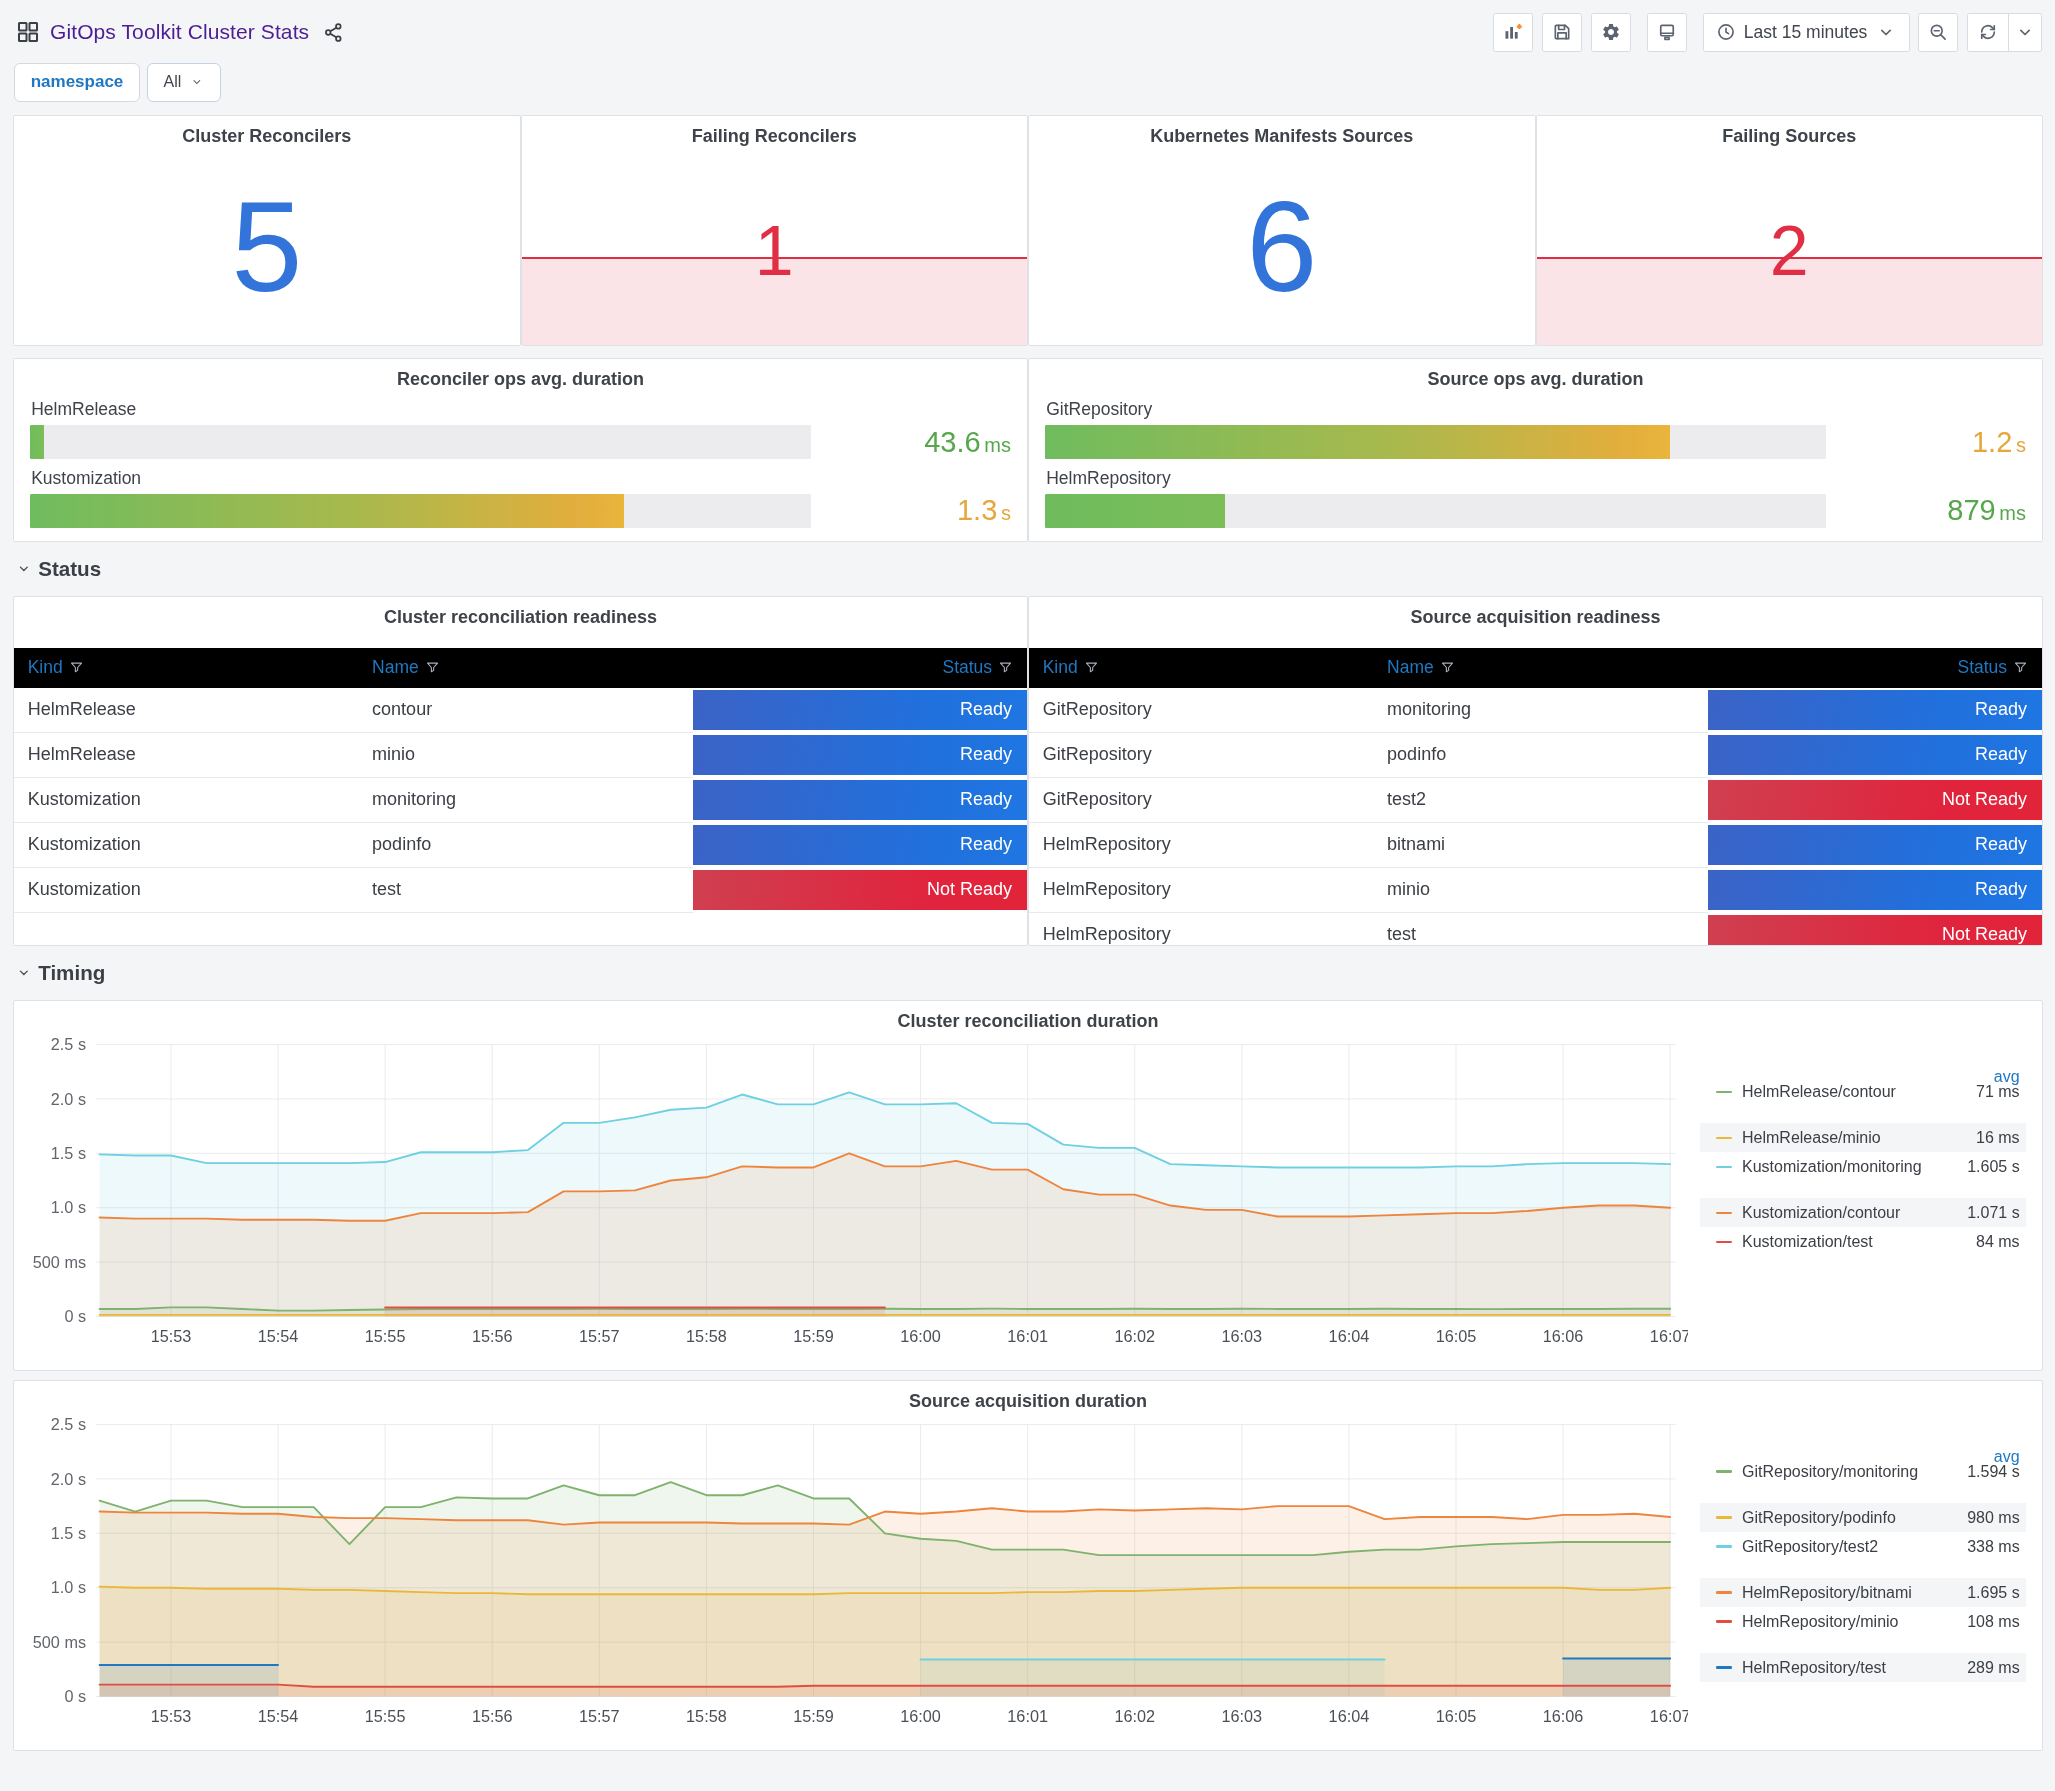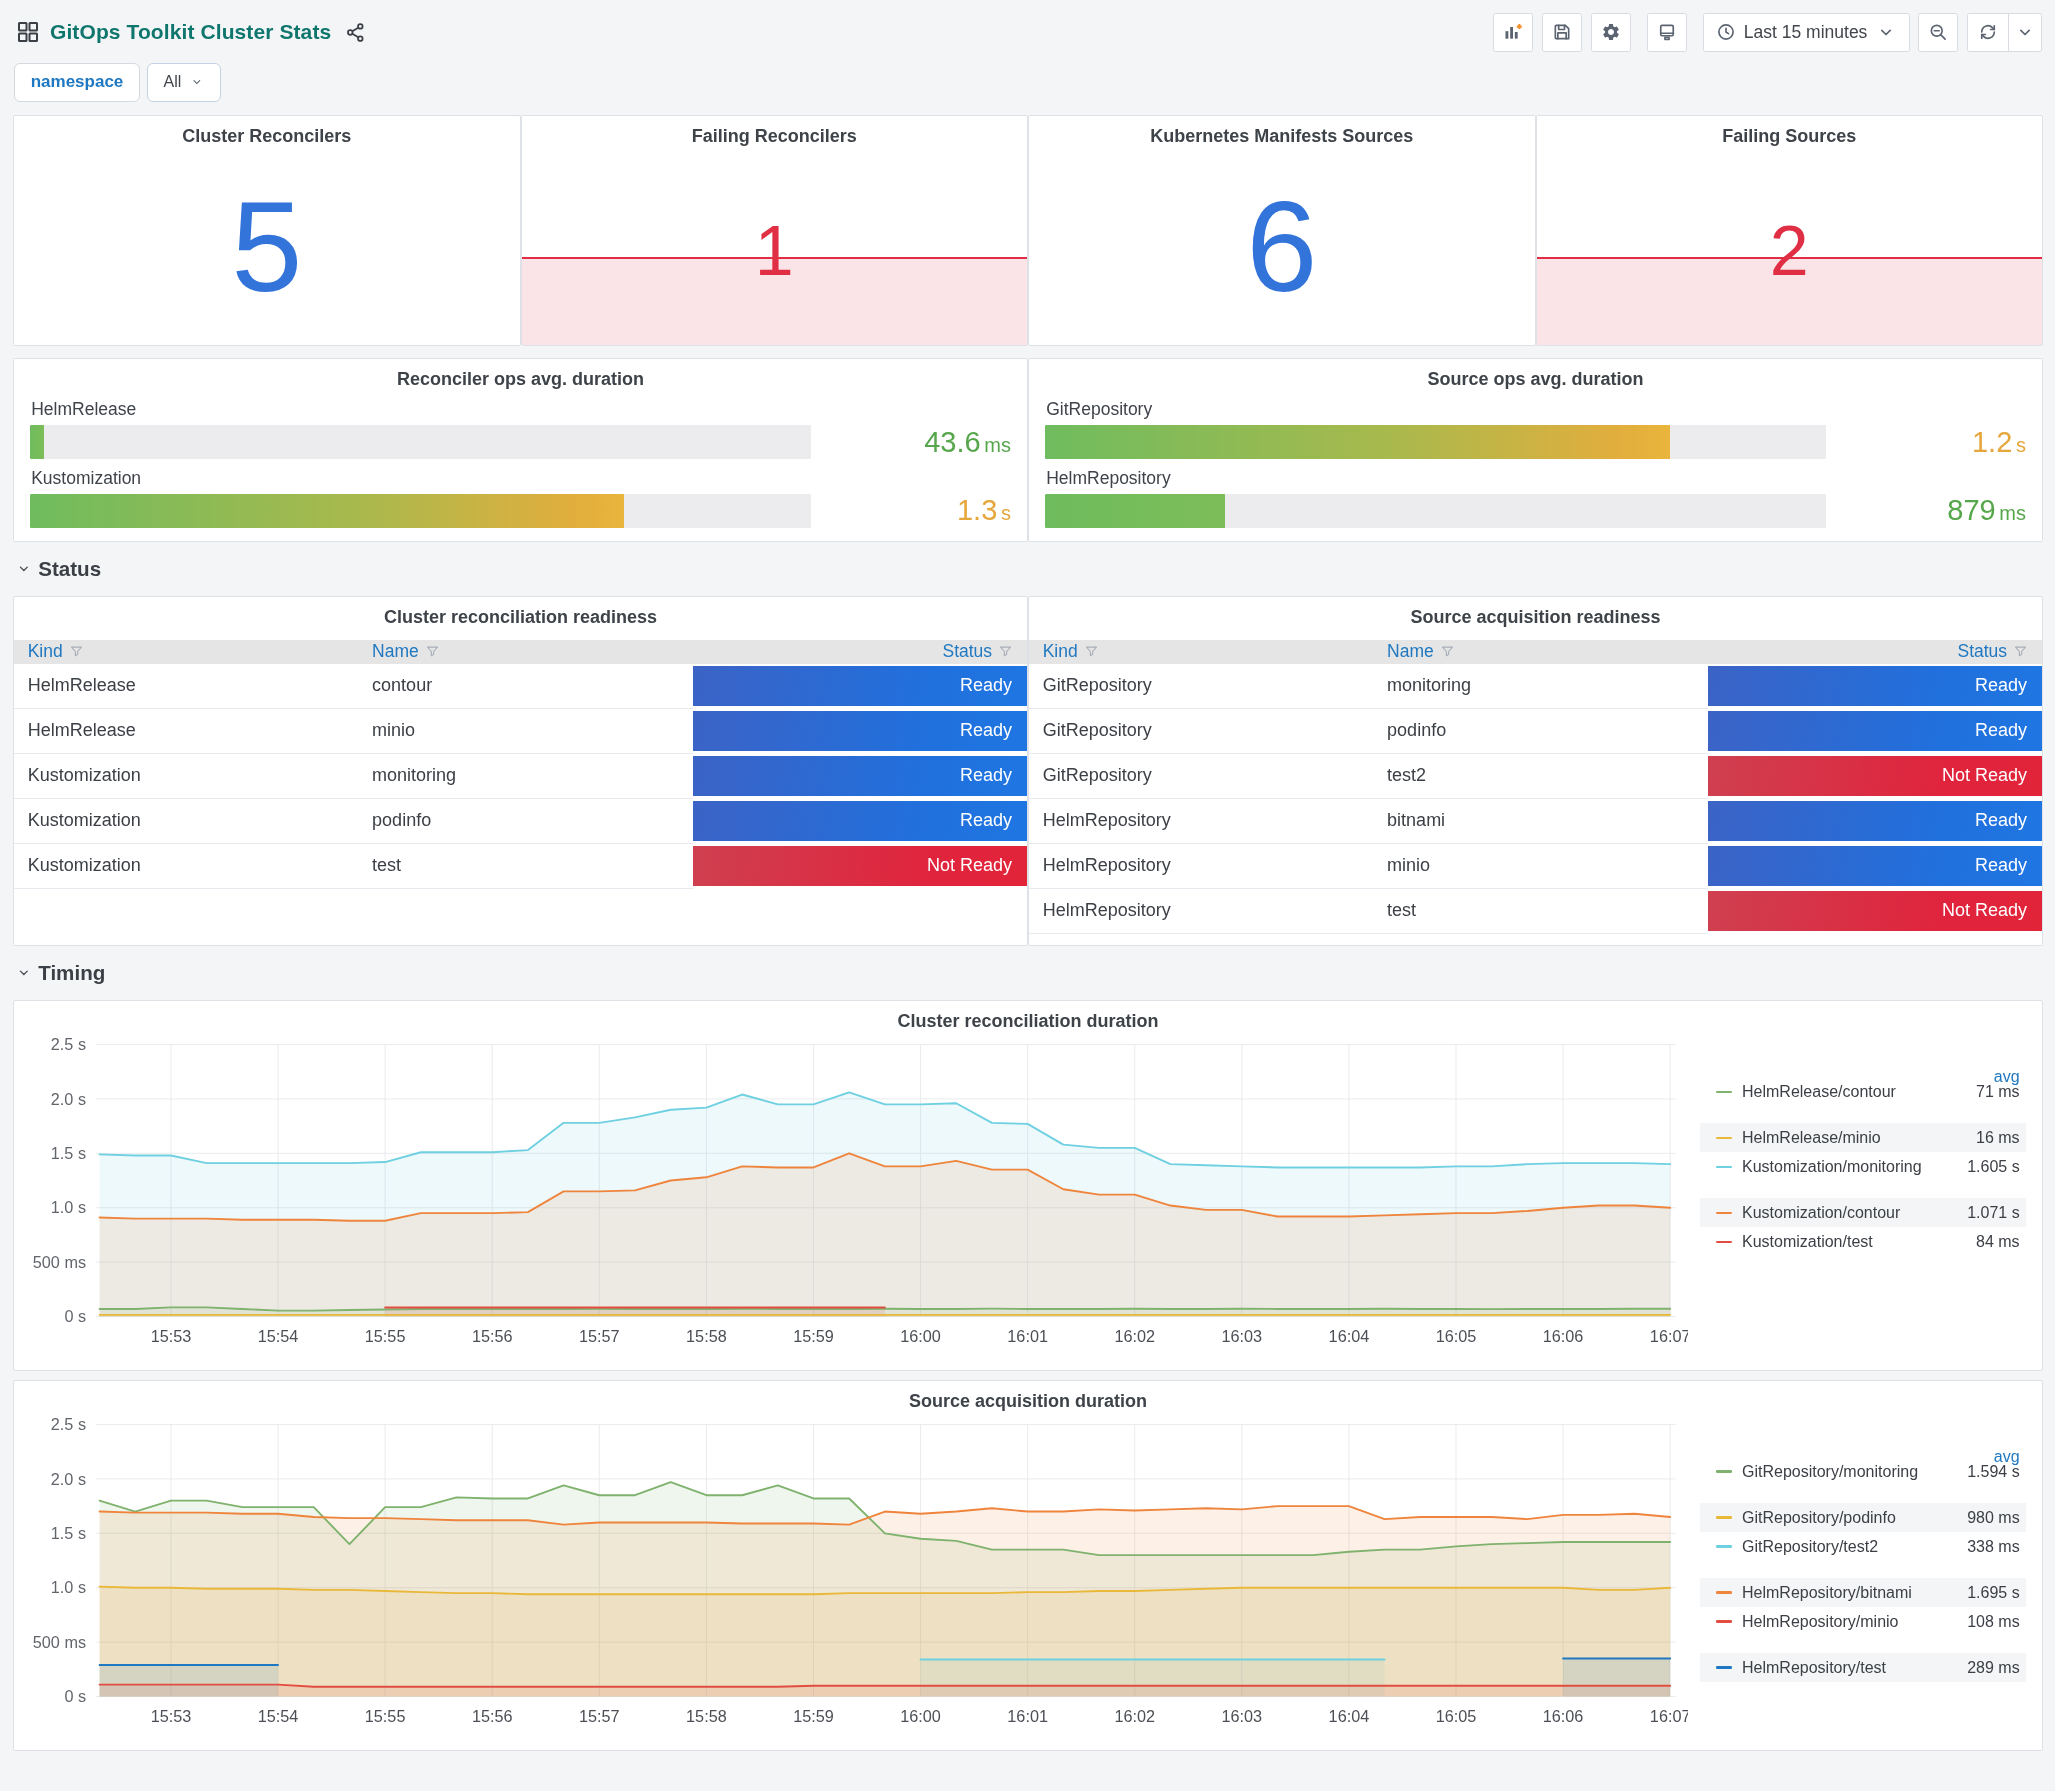--- a/index.html
+++ b/index.html
@@ -1,21 +1,21 @@
 <!DOCTYPE html>
 <html style="font-size:10px"><head>
 <meta charset="utf-8">
 <style>
   * { box-sizing: border-box; margin: 0; padding: 0; }
   html,body { width: 2056px; height: 1791px; background:#f4f5f7; font-family:"Liberation Sans",sans-serif; color:#3f4248; overflow:hidden; }
 
   
   .topbar { display:flex; align-items:center; padding:12.5px 13.7px 8.7px 16px; }
   .topbar .dash-icon { width:24px; height:24px; margin-right:10px; }
-  .dash-title { font-size:21px; font-weight:700; color:#0f766e; letter-spacing:0.1px;text-align:right; }
+  .dash-title { font-size:21px; font-weight:400; color:#4c1d95; letter-spacing:0.1px;text-align:right; }
   .share { width:21px; height:21px; margin-left:13.7px; }
   .topbar .spacer { flex:1; }
   .tbtn { height:39px; min-width:40px; background:#fff; border:0.6px solid #d8dce2; border-radius:2.5px;
           display:flex; align-items:center; justify-content:center; margin-left:8.7px; padding:0 8.7px; cursor:pointer; }
   .tbtn svg { width:20px; height:20px; }
   .tbtn.time { padding:0 12.5px; }
   .tbtn.time .label { font-size:17.5px; color:#41454c; margin:0 8.7px 0 7.5px; }
   .tbtn.split { padding:0; }
   .tbtn.split .seg { padding:0 10px; height:100%; display:flex; align-items:center; }
   .tbtn.split .seg + .seg { border-left:0.6px solid #d8dce2; padding:0 6.2px; }
@@ -53,21 +53,21 @@
   .gauge-value .num { font-size:29px; }
   .gauge-value .unit { font-size:20px; margin-left:3.7px; }
 
   
   .section-hdr { display:flex; align-items:center; margin:3.7px 13px 11.2px 17px; height:32px; cursor:pointer; }
   .section-hdr .chev { width:13.7px; height:13.7px; margin-right:7.5px; }
   .section-hdr .txt { font-size:20.6px; font-weight:700; color:#3b3f46; }
 
   
   .table-panel { flex:1; height:350px; }
-  .thead { display:flex; background:#e5e5e5; height:24px; margin-top:11px; }
+  .thead { display:flex; background:#000000; height:40px; margin-top:19px; }
   .th { display:flex; align-items:center; font-size:17.5px; color:#1f78c1; padding:0 13.7px; gap:6.2px; }
   .th.c0 { width:34%; } .th.c1 { width:33%; } .th.c2 { width:33%; justify-content:flex-end; }
   .trow { display:flex; height:45px; }
   .td { display:flex; align-items:center; font-size:18px; color:#3c4046; padding:0 13.7px; border-bottom:0.6px solid #e7eaee; }
   .td.c0 { width:34%; } .td.c1 { width:33%; }
   .td.c2 { width:33%; padding:0; border-bottom:0.6px solid #fff; }
   .status-pill { width:100%; height:calc(100% - 3.7px); margin:1.9px 0; display:flex; align-items:center; justify-content:flex-end;
                  padding-right:15px; color:#fff; font-size:18px; }
   .status-ready    { background:linear-gradient(100deg,#3c63c6 0%,#2070dd 70%,#1f76e2 100%); }
   .status-notready { background:linear-gradient(100deg,#cf4050 0%,#e0243d 70%,#e22439 100%); }

